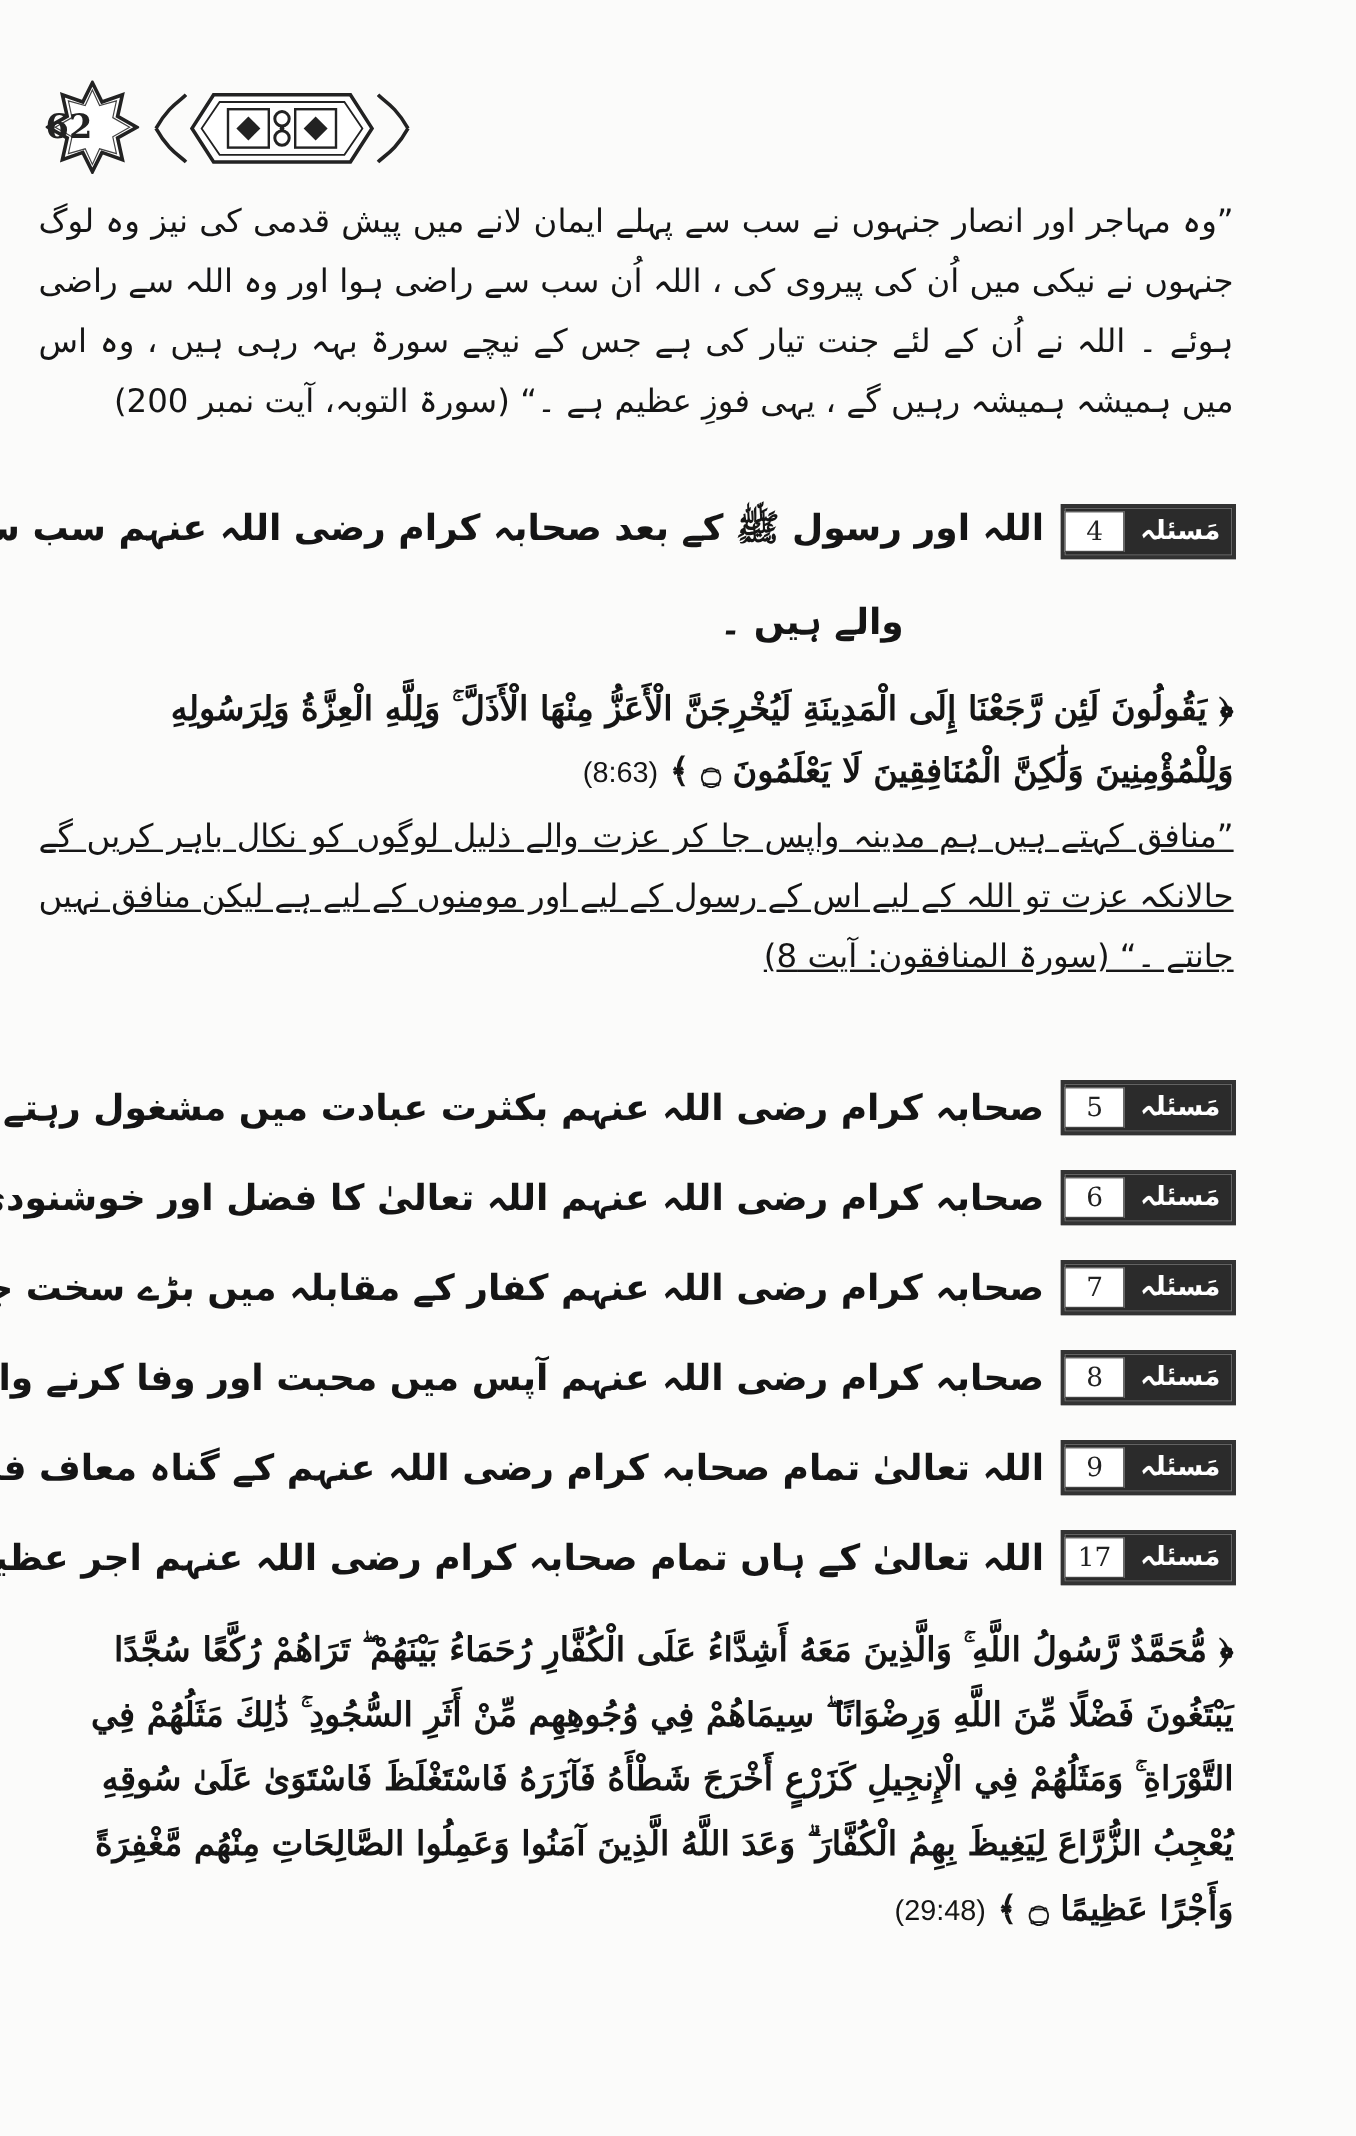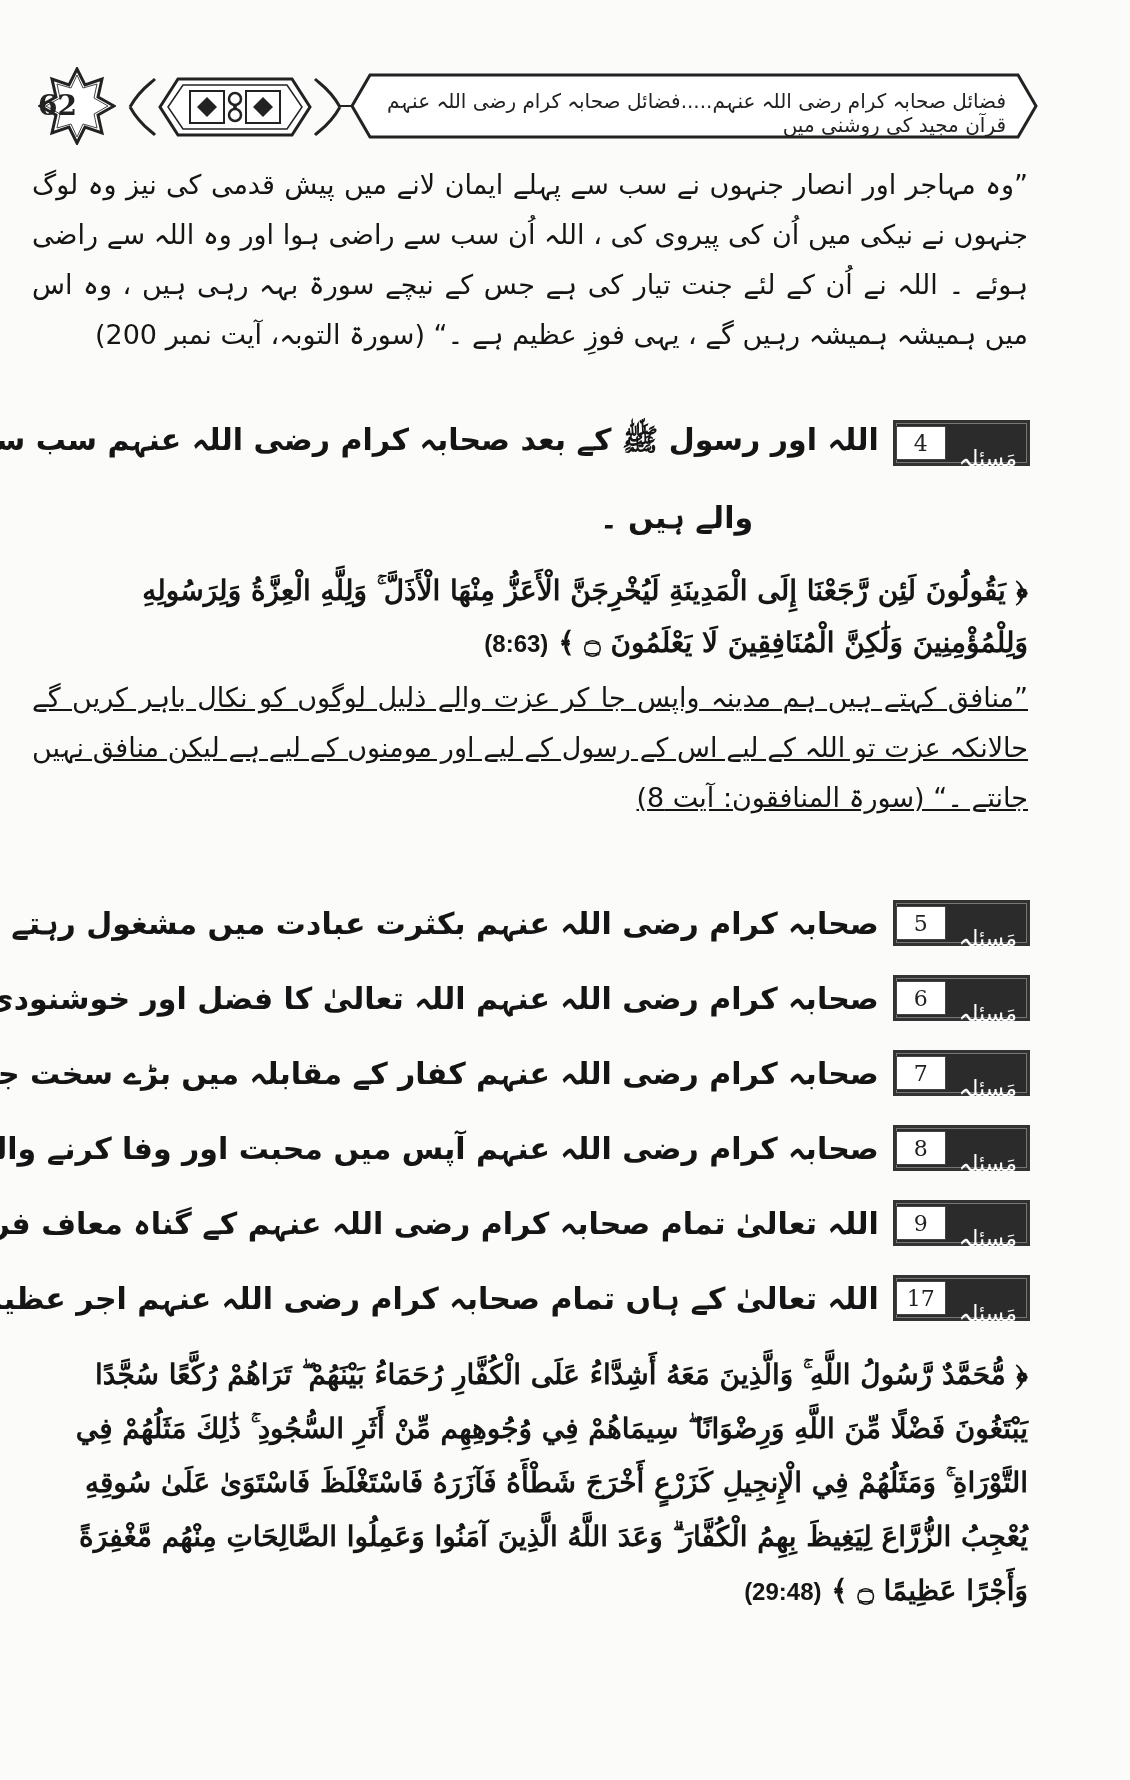--- a/index.html
+++ b/index.html
@@ -26,29 +26,29 @@
     font-family:"DejaVu Sans", sans-serif;
   }
   .body-text {
     position:absolute; left:32px; width:996px; direction:rtl; text-align:justify;
     font-family:"DejaVu Sans", sans-serif; font-size:27px; line-height:50px; color:#151515;
   }
   .arabic {
     position:absolute; left:32px; width:996px; direction:rtl; text-align:right;
     font-family:"DejaVu Serif", serif; font-size:28px; font-weight:bold; line-height:52px; color:#151515;
   }
-  .ref { font-family:"Liberation Sans", sans-serif; font-weight:bold; font-size:24px; direction:ltr; unicode-bidi:embed; }
+  .ref { font-family:"Liberation Sans", sans-serif; font-weight:normal; font-size:24px; direction:ltr; unicode-bidi:embed; }
   .masala-row {
     position:absolute; right:100px; direction:rtl; display:flex; align-items:center; gap:14px;
   }
   .masala-box {
     display:flex; flex-direction:row; border:3px solid #333; background:#2b2b2b; height:40px; box-shadow:inset 0 0 0 1px #777;
   }
   .masala-label {
-    color:#fff; font-family:"DejaVu Sans", sans-serif; font-weight:normal; font-size:22px; line-height:40px; padding:16px 10px;
+    color:#fff; font-family:"DejaVu Sans", sans-serif; font-weight:bold; font-size:22px; line-height:40px; padding:0 10px;
   }
   .masala-num {
     background:#fff; color:#222; width:48px; text-align:center; font-family:"DejaVu Serif", serif; font-size:22px; line-height:34px;
     margin:3px 3px 3px 0; border:1px solid #444;
   }
   .masala-text {
     font-family:"DejaVu Sans", sans-serif; font-weight:bold; font-size:30px; color:#151515; white-space:nowrap;
   }
   .cont { position:absolute; direction:rtl; font-family:"DejaVu Sans", sans-serif; font-weight:bold; font-size:30px; color:#151515; }
 </style>
@@ -69,27 +69,20 @@
     <path d="M48,38 L63,16 L167,16 L182,38 L167,60 L63,60 Z" fill="none" stroke="#222" stroke-width="1.5"></path>
     <rect x="70" y="22" width="34" height="32" fill="none" stroke="#222" stroke-width="2"></rect>
     <rect x="126" y="22" width="34" height="32" fill="none" stroke="#222" stroke-width="2"></rect>
     <path d="M87,28 L97,38 L87,48 L77,38 Z" fill="#222"></path>
     <path d="M143,28 L153,38 L143,48 L133,38 Z" fill="#222"></path>
     <circle cx="115" cy="30" r="6" fill="none" stroke="#222" stroke-width="2.5"></circle>
     <circle cx="115" cy="46" r="6" fill="none" stroke="#222" stroke-width="2.5"></circle>
     <circle cx="115" cy="38" r="2" fill="#222"></circle>
     <path d="M220,38 C210,20 200,15 195,10 M220,38 C210,56 200,61 195,66" stroke="#222" stroke-width="3" fill="none"></path>
   </svg>
-  <div class="title-banner">
-    <svg width="700" height="70" viewBox="0 0 700 70">
-      <path d="M30,4 L678,4 L696,35 L678,66 L30,66 L12,35 Z" fill="#fff" stroke="#222" stroke-width="3"></path>
-      <path d="M0,35 L12,35" stroke="#222" stroke-width="2"></path>
-    </svg>
-    <div class="title-text">فضائل صحابہ کرام رضی اللہ عنہم.....فضائل صحابہ کرام رضی اللہ عنہم قرآن مجید کی روشنی میں</div>
-  </div>
 </div>
 
 <div class="body-text" style="top:160px;">
   <span>”وہ مہاجر اور انصار جنہوں نے سب سے پہلے ایمان لانے میں پیش قدمی کی نیز وہ لوگ جنہوں نے نیکی میں اُن کی پیروی کی ، اللہ اُن سب سے راضی ہوا اور وہ اللہ سے راضی ہوئے ۔ اللہ نے اُن کے لئے جنت تیار کی ہے جس کے نیچے سورۃ بہہ رہی ہیں ، وہ اس میں ہمیشہ ہمیشہ رہیں گے ، یہی فوزِ عظیم ہے ۔“</span>
   <span>(سورۃ التوبہ، آیت نمبر 200)</span>
 </div>
 
 <div class="masala-row" style="top:420px;">
   <div class="masala-box">
     <span class="masala-label">مَسئلہ</span>

